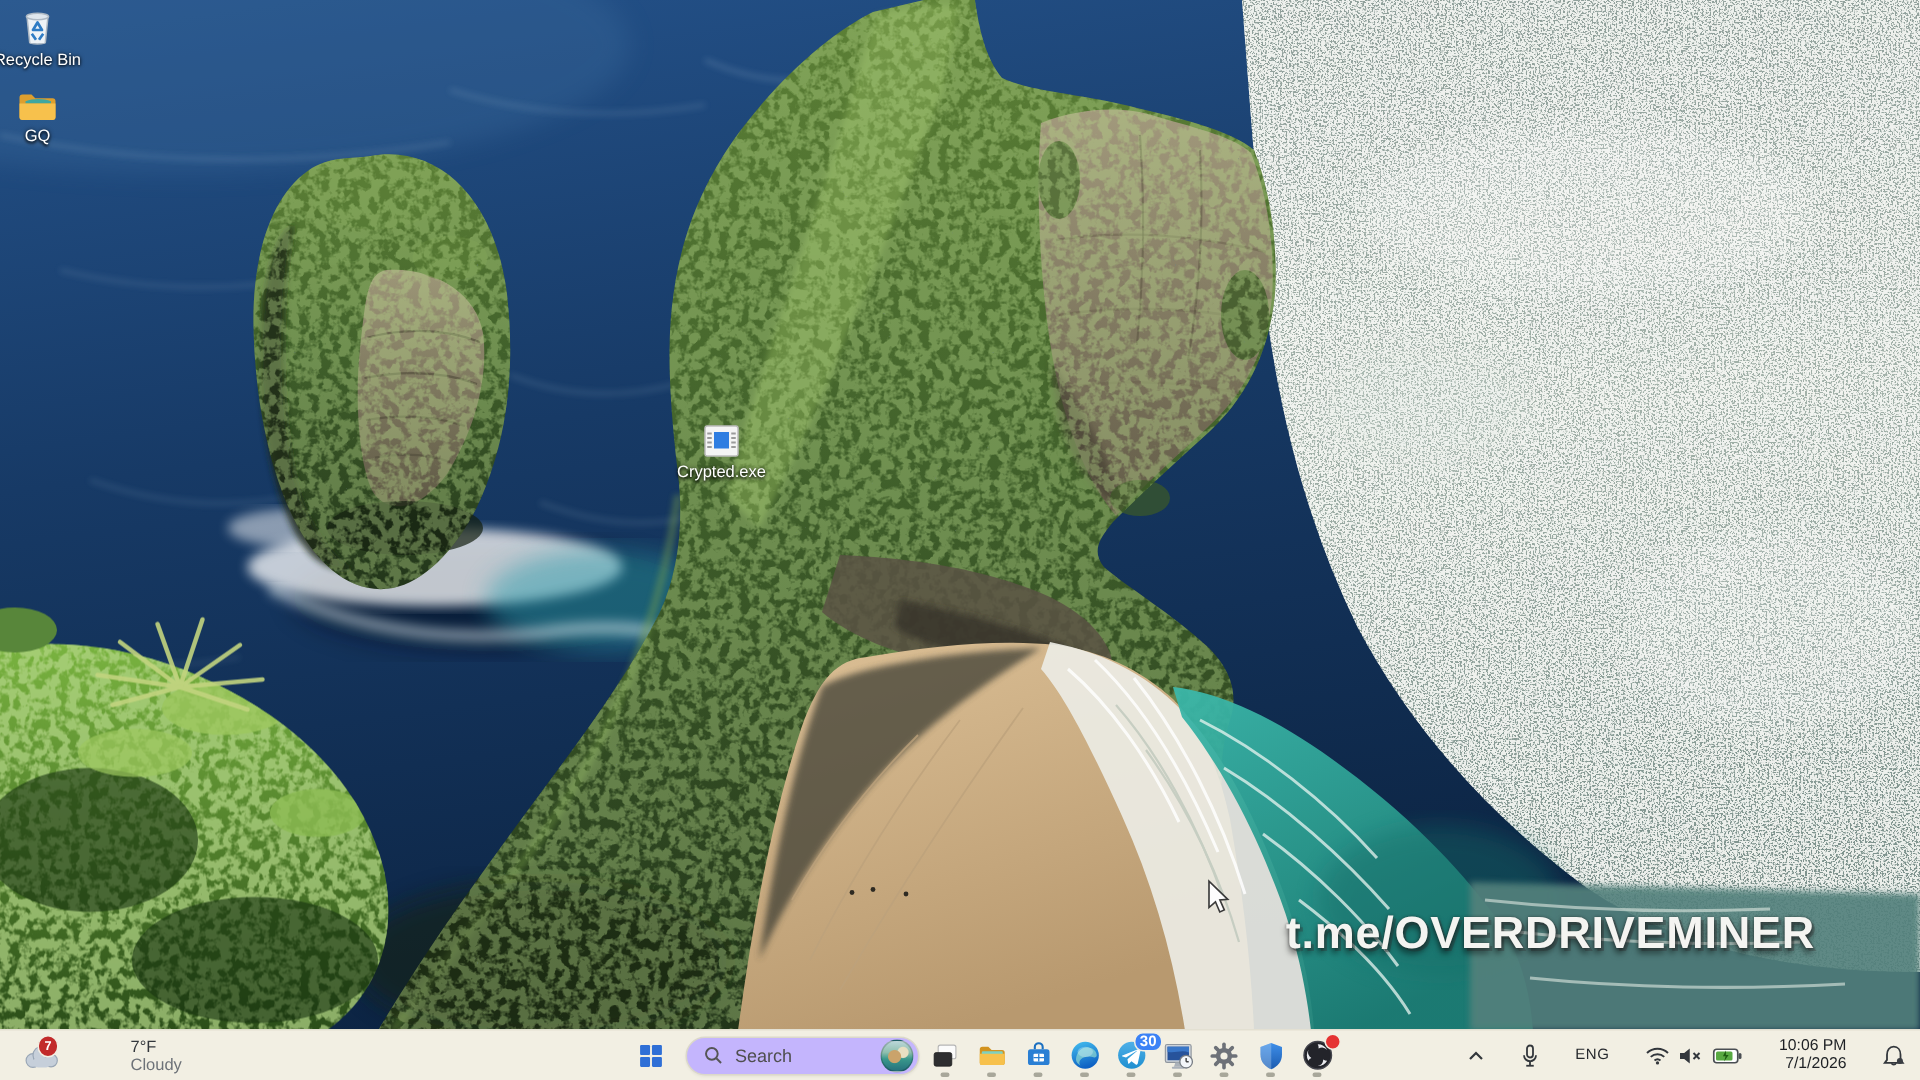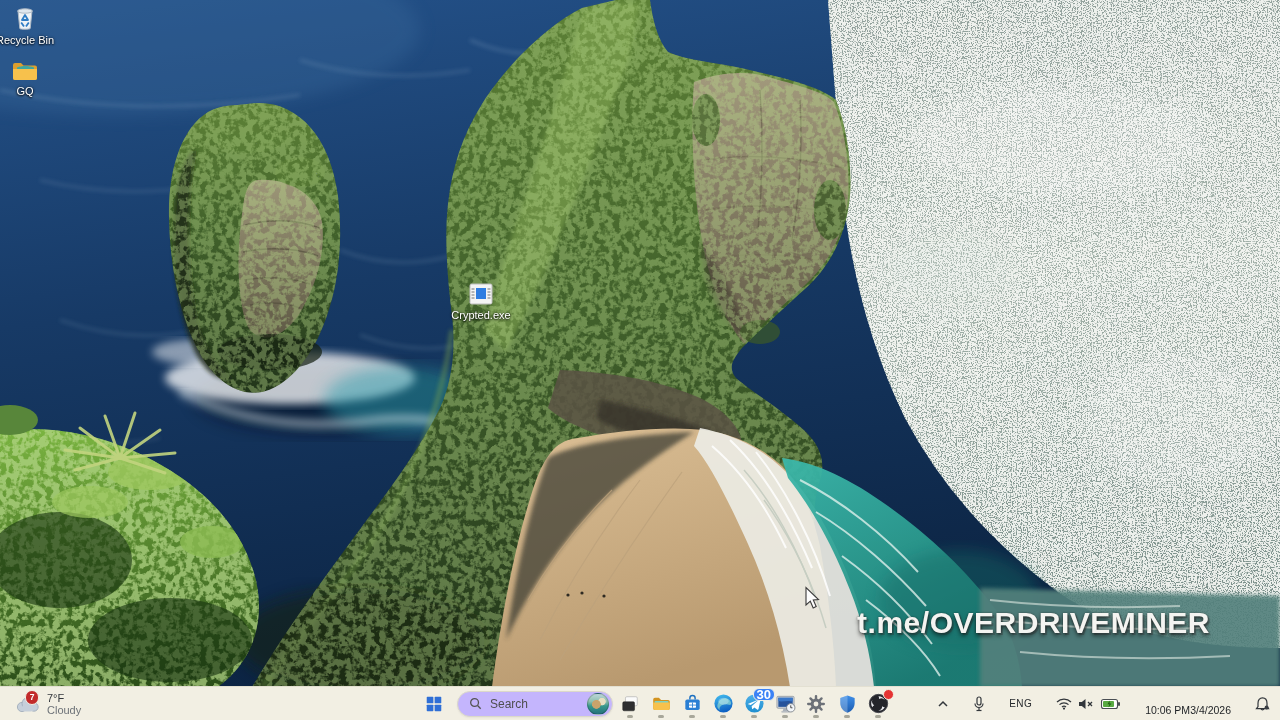--- a/index.html
+++ b/index.html
@@ -21,45 +21,45 @@
   #cursor{position:absolute;left:803px;top:586px;z-index:9;}
 
   
   #taskbar{position:absolute;left:0;bottom:0;width:1280px;height:33px;
     background:#f2efe3;border-top:1px solid #e3e0d2;z-index:8;}
   .tb-weather{position:absolute;left:8px;top:0;height:33px;display:flex;align-items:center;gap:7px;cursor:pointer;padding:0 6px;}
   .tb-weather .cloudwrap{position:relative;width:26px;height:22px;}
   .tb-weather .wbadge{position:absolute;top:-3px;left:11px;min-width:8px;height:13px;padding:0 2px;
     background:#c22a2a;border-radius:8px;color:#fff;font-size:8.5px;font-weight:bold;
     display:flex;align-items:center;justify-content:center;border:1px solid #f2efe3;}
-  .w-txt{display:flex;flex-direction:column;line-height:12px;}
+  .w-txt{display:flex;flex-direction:column;line-height:12px;margin-left:40px;}
   .w-temp{font-size:11px;color:#33373c;}
   .w-cond{font-size:11px;color:#6d7278;}
 
   .tb-center{position:absolute;left:420px;top:0;height:33px;display:flex;align-items:center;gap:3px;}
   .tb-btn{width:28px;height:28px;border-radius:5px;display:flex;align-items:center;justify-content:center;position:relative;cursor:pointer;}
   .dash{position:absolute;bottom:0px;left:50%;transform:translateX(-50%);width:6px;height:3px;border-radius:2px;background:#a8a79a;}
-  .appbadge{position:absolute;top:-2px;right:-7px;background:#3b82f6;color:#fff;font-size:13px;font-weight:bold;
+  .appbadge{position:absolute;top:-2px;right:-7px;background:#3b82f6;color:#fff;font-size:10px;font-weight:bold;
     padding:0 3px;height:11px;border-radius:6px;display:flex;align-items:center;border:1px solid #f2efe3;}
   .recdot{position:absolute;top:-1px;right:-2px;width:9px;height:9px;border-radius:50%;background:#e53333;border:1.5px solid #f2efe3;}
 
   .searchpill{height:24px;width:140px;margin-left:6px;background:#c4b5fd;border:1px solid #dbd8ca;
     border-radius:13px;display:flex;align-items:center;gap:8px;padding:0 3px 0 11px;cursor:pointer;
     box-shadow:0 1px 2px rgba(0,0,0,.05);}
   .searchpill .stxt{font-size:12px;color:#4f4f4f;flex:1;}
   .sphoto{width:20px;height:20px;border-radius:50%;border:1px solid rgba(0,0,0,.18);
     background:
       radial-gradient(circle at 42% 52%, #caa36b 0 26%, rgba(0,0,0,0) 30%),
       radial-gradient(circle at 70% 38%, #e8dfc2 0 18%, rgba(0,0,0,0) 22%),
       linear-gradient(180deg,#bcd7da 0%,#8fbfae 38%,#39988c 60%,#25707c 100%);}
 
   .tb-tray{position:absolute;right:8px;top:0;height:33px;display:flex;align-items:center;gap:20px;}
   .tray-btn{display:flex;align-items:center;justify-content:center;height:26px;border-radius:4px;padding:0 2px;cursor:pointer;}
   .lang{font-size:10px;color:#26292d;letter-spacing:.4px;}
-  .clock{display:flex;flex-direction:row;align-items:flex-end;line-height:11.5px;}
+  .clock{display:flex;flex-direction:column;align-items:flex-end;line-height:11.5px;}
   .clock .t,.clock .d{font-size:10.5px;color:#1d2024;}
 </style>
 </head>
 <body>
 
 <div id="screen">
 
   <svg id="wallpaper" width="1280" height="687" viewBox="0 0 1280 687" preserveAspectRatio="none">
     <defs>
       <linearGradient id="navy" x1="0" y1="0" x2="0.25" y2="1">
@@ -495,21 +495,21 @@
         </svg>
         <svg width="21" height="12" viewBox="0 0 21 12">
           <rect x="1.5" y="1.5" width="16" height="9" rx="2" fill="#fff" stroke="#4a4e53" stroke-width="1.1"></rect>
           <rect x="3" y="3" width="11" height="6" rx="1" fill="#58a942"></rect>
           <rect x="18" y="4" width="2" height="4" rx="1" fill="#4a4e53"></rect>
           <path d="M9.6,2.4 L7.6,6.2 L9.4,6.2 L8.4,9.6 L11.4,5.4 L9.6,5.4 Z" fill="#1e5c12"></path>
         </svg>
       </div>
       <div class="tray-btn clock">
         <span class="t">10:06 PM</span>
-        <span class="d">3/4/2026</span>
+        <span class="d">7/1/2026</span>
       </div>
       <div class="tray-btn">
         <svg width="15" height="16" viewBox="0 0 15 16">
           <path d="M7.5,1.8 C10.4,1.8 12,4.2 12,7.2 L12,10.6 L13.5,12.6 L1.5,12.6 L3,10.6 L3,7.2 C3,4.2 4.6,1.8 7.5,1.8 Z" fill="none" stroke="#33373c" stroke-width="1.2"></path>
           <path d="M6,12.8 a1.6,1.6 0 0 0 3,0" fill="none" stroke="#33373c" stroke-width="1.1"></path>
           <circle cx="11.6" cy="11.4" r="2" fill="#3a3e43"></circle>
         </svg>
       </div>
     </div>
   </div>

